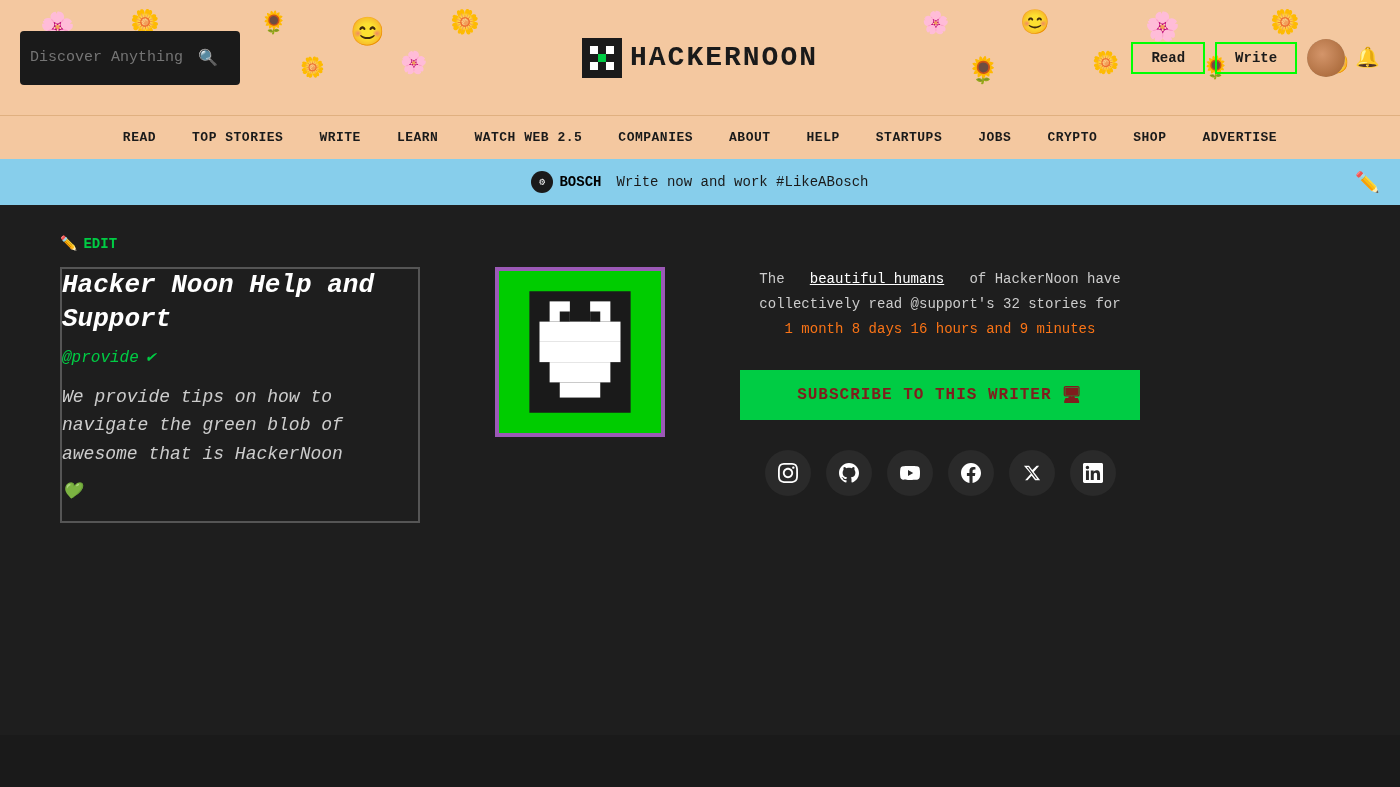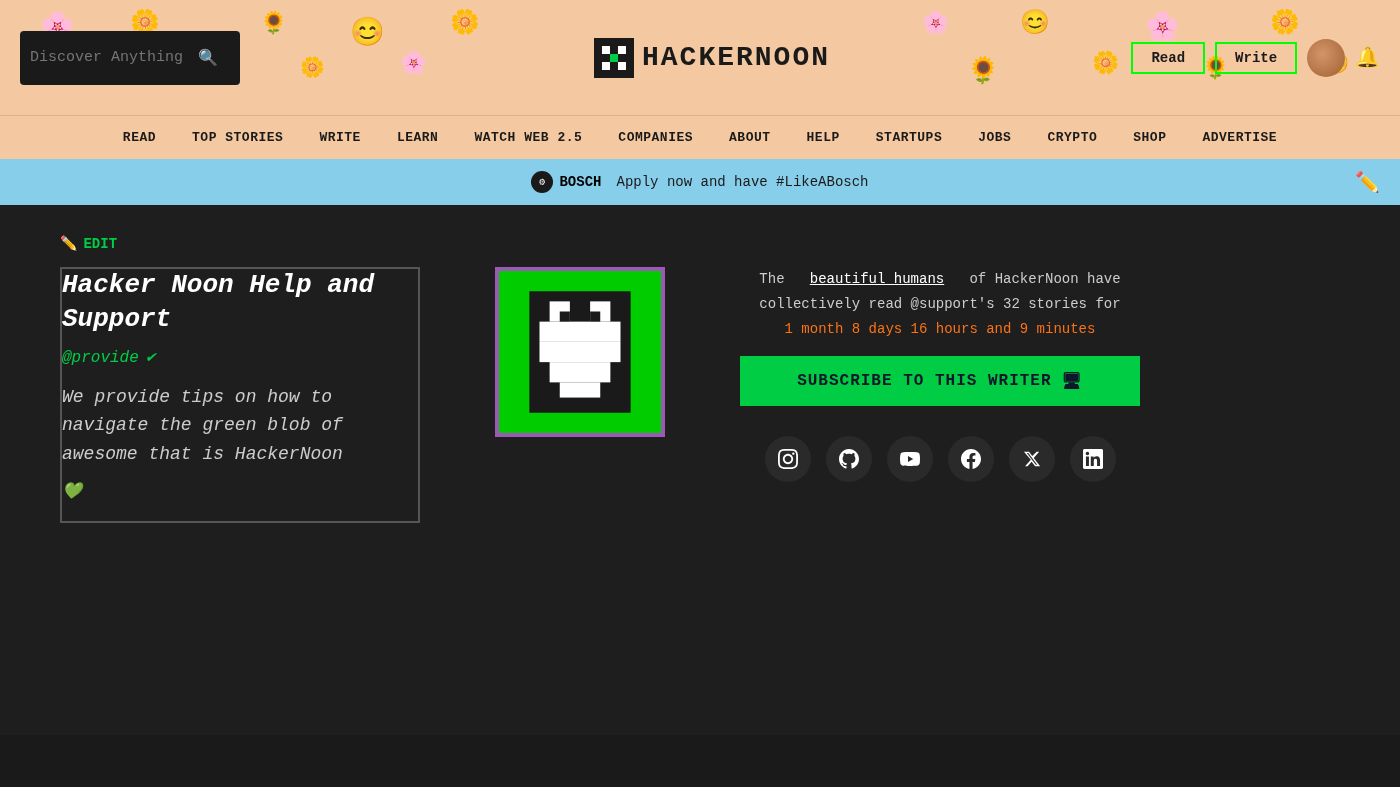--- a/index.html
+++ b/index.html
@@ -38,21 +38,20 @@
     .search-icon { color: white; font-size: 16px; cursor: pointer; }
 
     .logo-center {
       position: absolute;
       left: 50%;
       transform: translateX(-50%);
       display: flex;
       align-items: center;
       gap: 8px;
       z-index: 2;
-      margin-left: 12px;
     }
     .logo-pixel {
       width: 40px;
       height: 40px;
       display: inline-block;
     }
     .logo-text {
       font-family: 'Courier New', monospace;
       font-size: 28px;
       font-weight: 900;
@@ -271,36 +270,36 @@
       flex: 1;
       max-width: 400px;
     }
 
     .stats-text {
       color: #cccccc;
       font-family: 'Courier New', monospace;
       font-size: 14px;
       text-align: center;
       line-height: 1.8;
-      margin-bottom: 13px;
+      margin-bottom: 27px;
     }
     .stats-text a, .beautiful-humans {
       color: white;
       text-decoration: underline;
       cursor: pointer;
     }
     .stats-bold {
       font-weight: normal;
       color: #f97316;
     }
 
     .subscribe-btn {
       background: #00cc44;
       border: none;
-      color: #0f172a;
+      color: #7f1d1d;
       font-family: 'Courier New', monospace;
       font-size: 16px;
       font-weight: bold;
       padding: 15px 30px;
       cursor: pointer;
       width: 100%;
       display: flex;
       align-items: center;
       justify-content: center;
       gap: 10px;
@@ -423,21 +422,21 @@
   <a class="nav-item">CRYPTO</a>
   <a class="nav-item">SHOP</a>
   <a class="nav-item">ADVERTISE</a>
 </nav>
 
 <div class="bosch-banner">
   <div class="bosch-logo">
     <div class="bosch-logo-icon">⚙</div>
     <span>BOSCH</span>
   </div>
-  <span class="bosch-text">Apply now and have #LikeABosch</span>
+  <span class="bosch-text">Write now and work #LikeABosch</span>
   <span class="bosch-banner-icon">✏️</span>
 </div>
 
 <div class="main-content">
 
   <a class="edit-btn">
     <span>✏️</span>
     <span>EDIT</span>
   </a>
 

